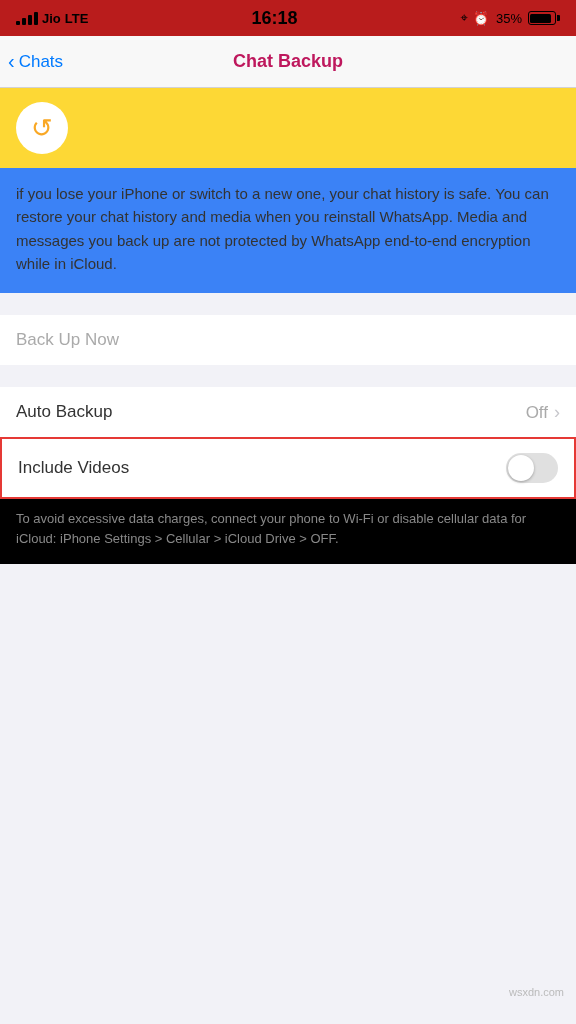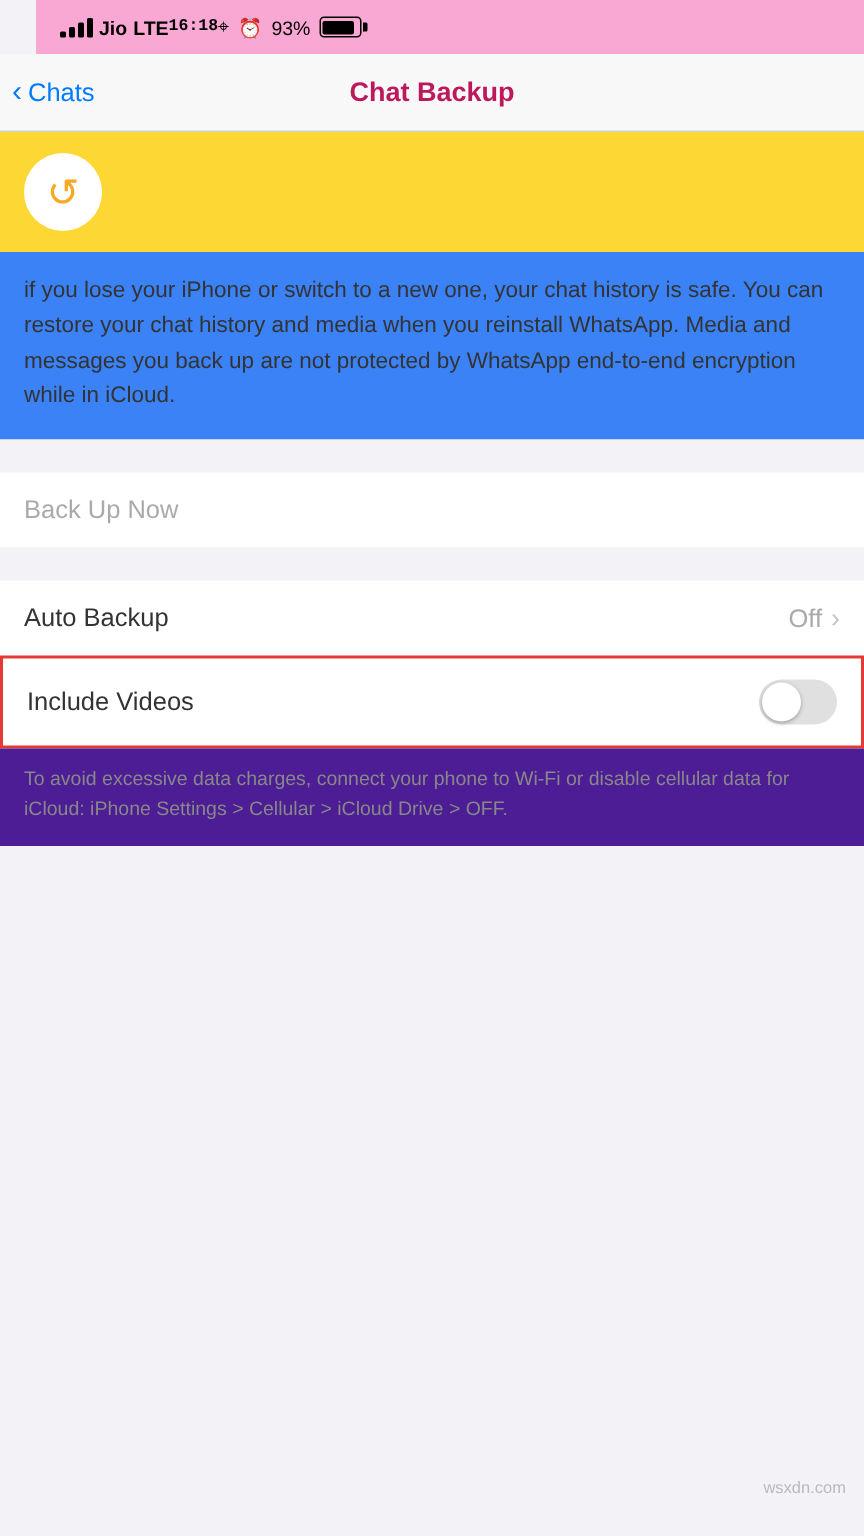--- a/index.html
+++ b/index.html
@@ -7,50 +7,48 @@
     body {
       font-family: -apple-system, "Helvetica Neue", Arial, sans-serif;
       background: #f2f2f7;
       width: 576px;
       min-height: 1024px;
       overflow-x: hidden;
     }
 
     
     .status-bar {
-      background: #f9a8d4;
-      display: flex;
-      align-items: center;
-      justify-content: flex-start;
+      background: #b91c1c;
+      display: flex;
+      align-items: center;
+      justify-content: space-between;
       padding: 6px 16px;
       height: 36px;
-      margin-left: 24px;
     }
     .status-left {
       display: flex;
       align-items: center;
       gap: 4px;
       font-size: 13px;
       font-weight: 600;
     }
     .signal-bars {
       display: flex;
       align-items: flex-end;
       gap: 2px;
       height: 14px;
     }
     .signal-bar {
       width: 4px;
       background: #000;
       border-radius: 1px;
     }
     .status-center {
-      font-size: 11px;
+      font-size: 18px;
       font-weight: 600;
-      font-family: Liberation Mono, monospace;
     }
     .status-right {
       display: flex;
       align-items: center;
       gap: 6px;
       font-size: 13px;
       font-weight: 500;
     }
     .battery-icon {
       display: flex;
@@ -209,21 +207,21 @@
       position: absolute;
       top: 2px;
       left: 2px;
       box-shadow: 0 1px 3px rgba(0,0,0,0.3);
       transition: left 0.2s;
     }
 
     
     .footer-note {
       padding: 10px 16px 16px 16px;
-      background: #4c1d95;
+      background: #000000;
     }
     .footer-note-text {
       font-size: 13px;
       color: #888;
       line-height: 1.5;
     }
 
     
     .watermark {
       position: fixed;
@@ -245,21 +243,21 @@
       <div class="signal-bar" style="height:10px;"></div>
       <div class="signal-bar" style="height:13px;"></div>
     </div>
     <span>Jio</span>
     <span>LTE</span>
   </div>
   <div class="status-center">16:18</div>
   <div class="status-right">
     <span>⌖</span>
     <span>⏰</span>
-    <span>93%</span>
+    <span>35%</span>
     <div class="battery-icon">
       <div class="battery-body">
         <div class="battery-fill"></div>
       </div>
       <div class="battery-tip"></div>
     </div>
   </div>
 </div>
 
 <div class="nav-bar">

